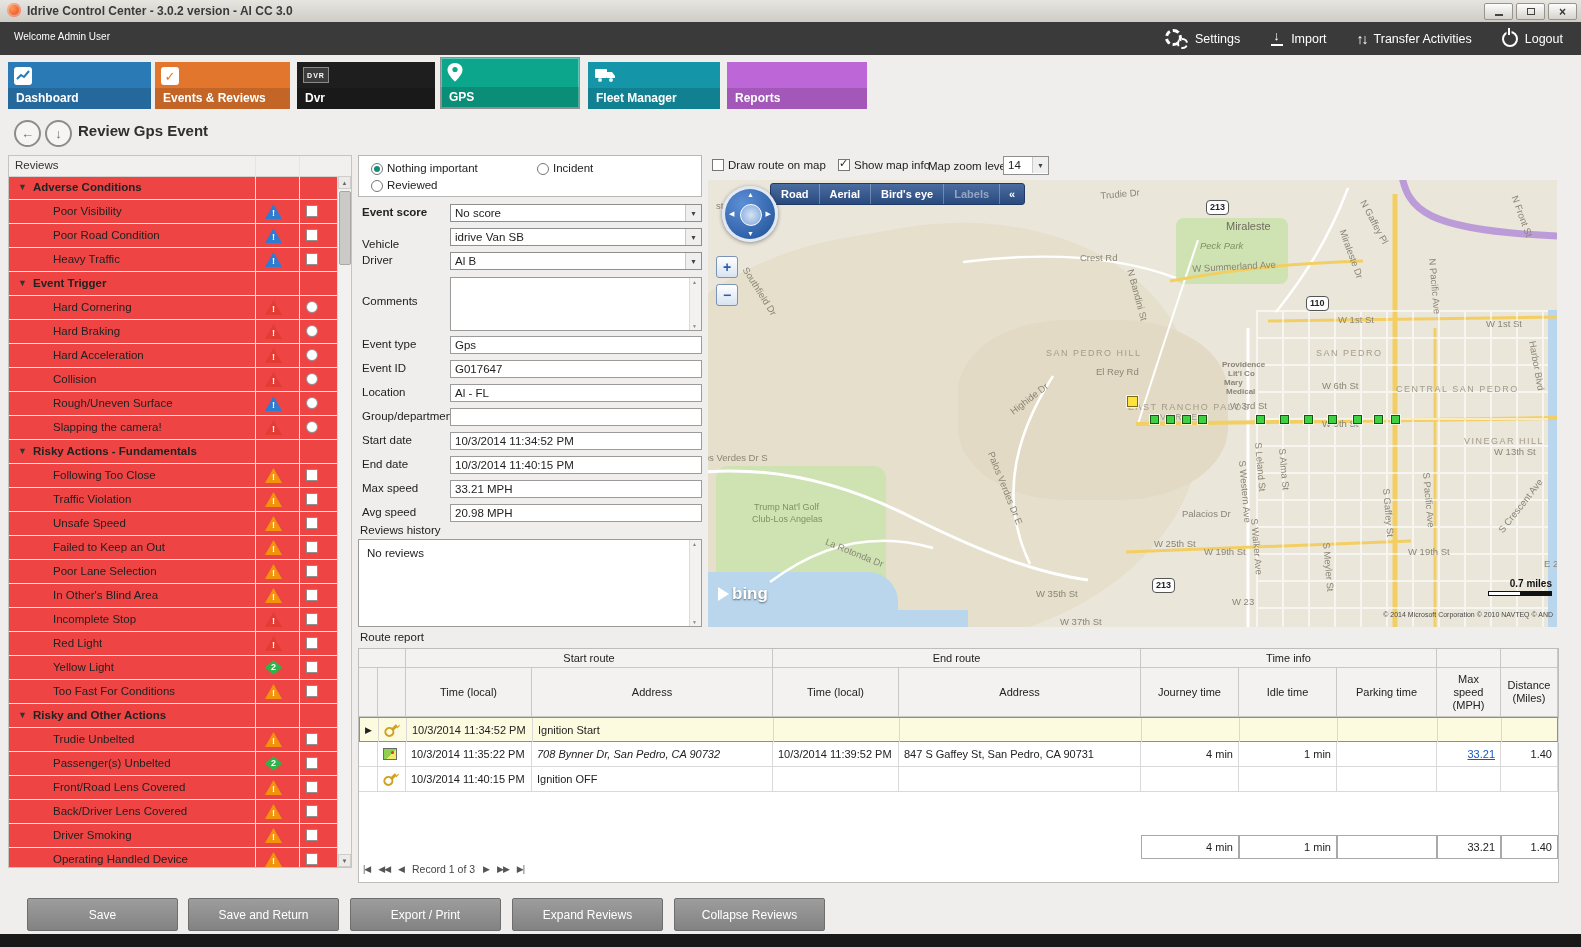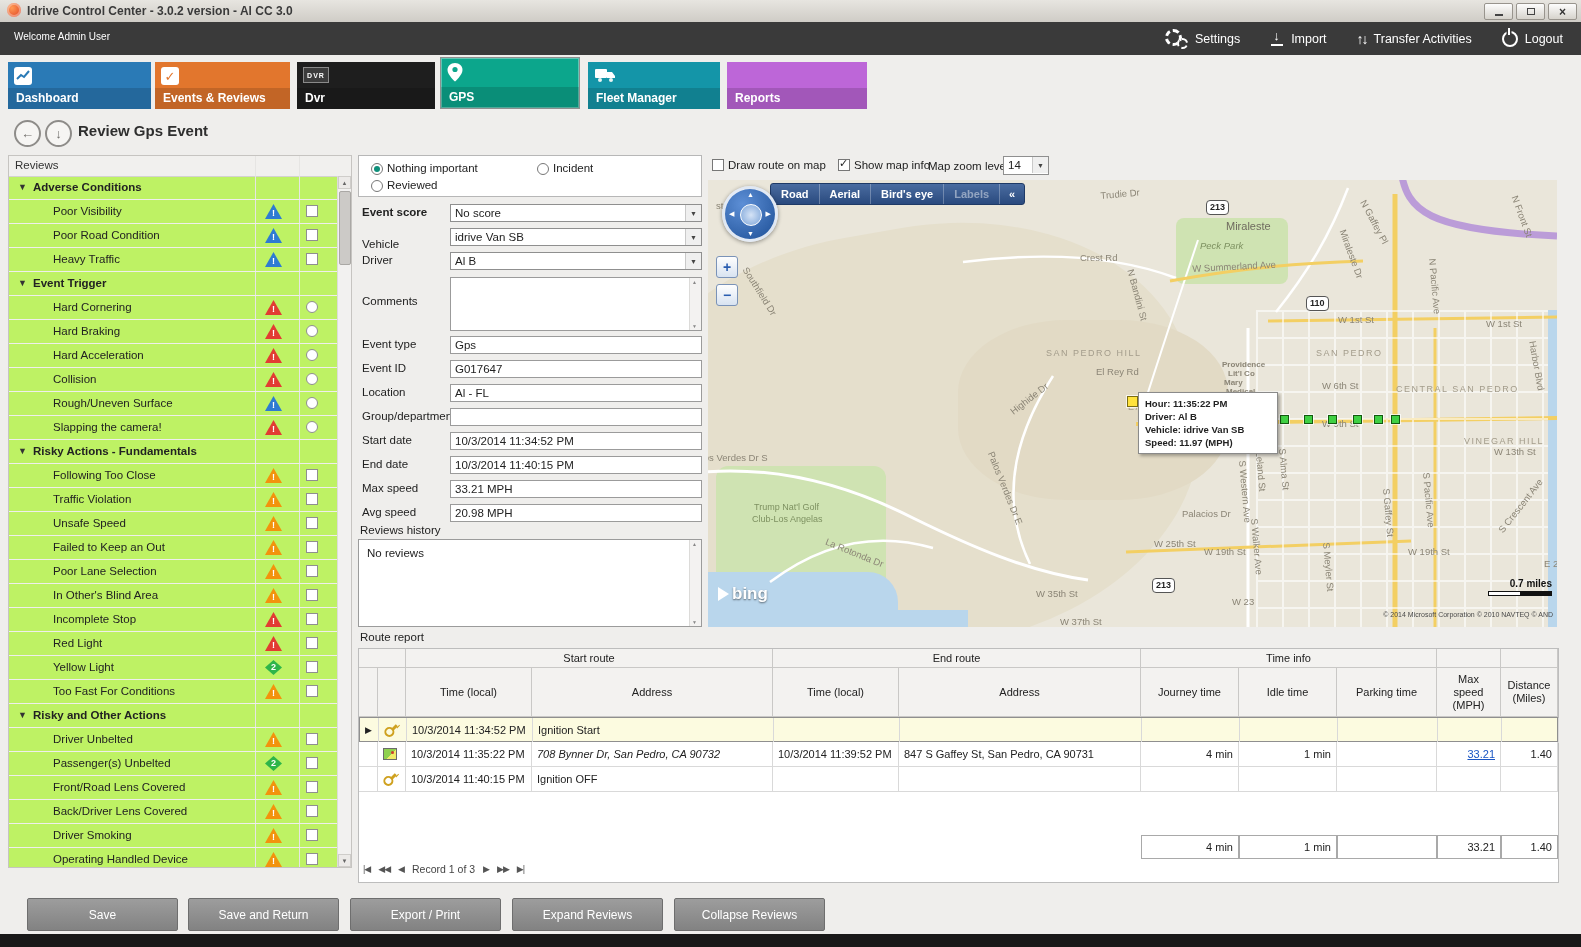--- a/index.html
+++ b/index.html
@@ -45,21 +45,21 @@
   .dvrbox{width:24px;height:14px;background:#3c3c3c;border:1px solid #8a8a8a;color:#fff;font-size:7px;
     font-weight:bold;display:flex;align-items:center;justify-content:center;letter-spacing:1px;}
   .pieic{width:17px;height:17px;border-radius:50%;background:conic-gradient(#fff 0 130deg,rgba(255,255,255,.45) 130deg 360deg);}
 
   
   .circbtn{position:absolute;width:23px;height:23px;border:2px solid #8e8c89;border-radius:50%;color:#6f6d6a;
     display:flex;align-items:center;justify-content:center;font-size:13px;font-weight:bold;background:#f6f5f3;cursor:pointer;}
   #page-title{position:absolute;left:78px;top:122px;font-size:15px;font-weight:bold;color:#2e2e2e;}
 
   
-  #reviews-panel{position:absolute;left:8px;top:155px;width:344px;height:713px;background:#bef264;
+  #reviews-panel{position:absolute;left:8px;top:155px;width:344px;height:713px;background:#ef4444;
     border:1px solid #c6c4c1;box-sizing:border-box;overflow:hidden;}
   #rv-head{position:absolute;left:0;top:0;right:0;height:20px;background:#f1f0ee;border-bottom:1px solid #d4d2cf;
     font-size:11.5px;color:#333;}
   #rv-head span{position:absolute;left:6px;top:3px;}
   .rv-vline{position:absolute;top:0;bottom:0;width:1px;background:#e6e5e3;}
   #rv-list{position:absolute;left:0;top:20px;right:13px;bottom:0;overflow:hidden;}
   .rv-row{position:relative;height:24px;border-bottom:1px solid #efeeec;box-sizing:border-box;}
   .rv-exp{position:absolute;left:9px;top:6px;font-size:9px;color:#333;}
   .rv-glabel{position:absolute;left:24px;top:5px;font-size:11.5px;font-weight:bold;color:#222;}
   .rv-ilabel{position:absolute;left:44px;top:5px;font-size:11.5px;color:#222;}
@@ -393,21 +393,21 @@
         <div class="rv-row">
           <span class="rv-ilabel">Too Fast For Conditions</span>
           <span class="sev orange">!</span>
           <span class="rv-check"></span>
         </div>
         <div class="rv-row">
           <span class="rv-exp">▼</span>
           <span class="rv-glabel">Risky and Other Actions</span>
         </div>
         <div class="rv-row">
-          <span class="rv-ilabel">Driver Unbelted</span>
+          <span class="rv-ilabel">Trudie Unbelted</span>
           <span class="sev orange">!</span>
           <span class="rv-check"></span>
         </div>
         <div class="rv-row">
           <span class="rv-ilabel">Passenger(s) Unbelted</span>
           <span class="sev green">2</span>
           <span class="rv-check"></span>
         </div>
         <div class="rv-row">
           <span class="rv-ilabel">Front/Road Lens Covered</span>
@@ -589,26 +589,20 @@
         <div class="mk" style="left: 490px; top: 235px;"></div>
         <div class="mk" style="left: 548px; top: 235px;"></div>
         <div class="mk" style="left: 572px; top: 235px;"></div>
         <div class="mk" style="left: 596px; top: 235px;"></div>
         <div class="mk" style="left: 620px; top: 235px;"></div>
         <div class="mk" style="left: 645px; top: 235px;"></div>
         <div class="mk" style="left: 666px; top: 235px;"></div>
         <div class="mk" style="left: 683px; top: 235px;"></div>
         <div class="mk yel" style="left: 419px; top: 216px;"></div>
       </div>
-    <div id="mtip">
-      <div>Hour: 11:35:22 PM</div>
-      <div>Driver: Al B</div>
-      <div>Vehicle: idrive Van SB</div>
-      <div>Speed: 11.97 (MPH)</div>
-    </div>
     <div id="mapnav">
       <span class="mn-it">Road</span>
       <span class="mn-it">Aerial</span>
       <span class="mn-it">Bird's eye</span>
       <span class="mn-it dis">Labels</span>
       <span class="mn-col">«</span>
     </div>
     <div id="compass">
       <span class="cp-a n">▲</span>
       <span class="cp-a s">▼</span>

